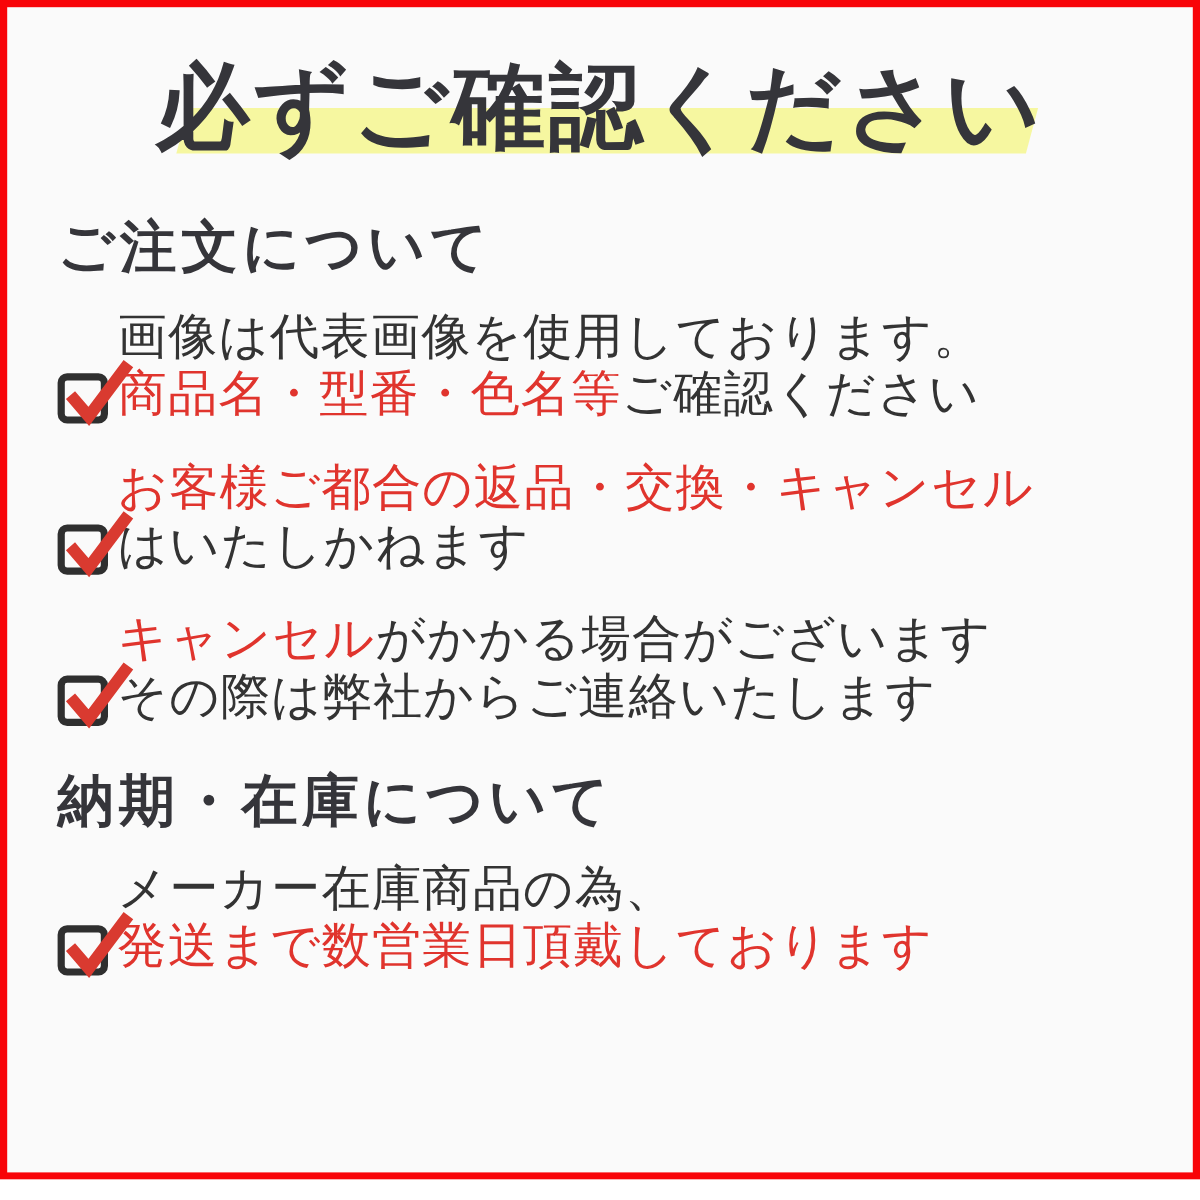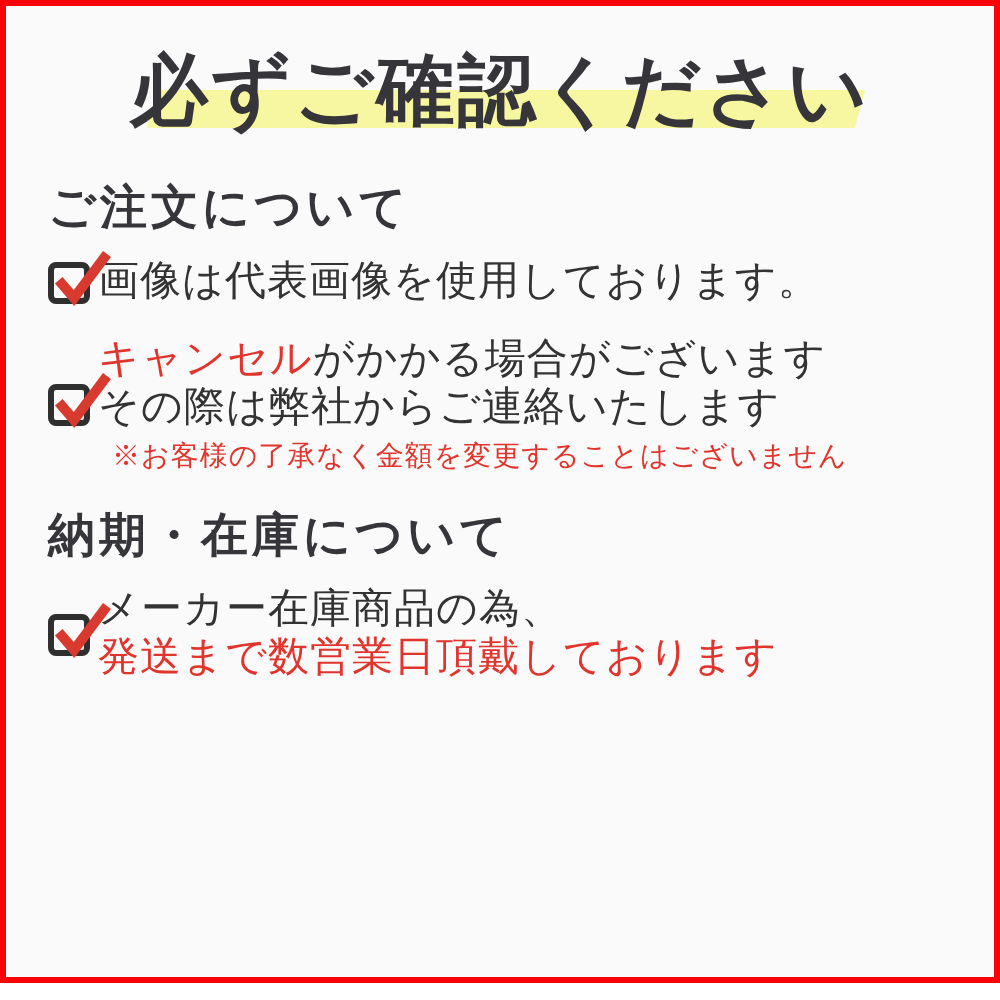--- a/index.html
+++ b/index.html
@@ -51,21 +51,21 @@
   .section-heading{
     margin:34px 0 20px 0;
     font-size:47px;
     line-height:1.25;
     letter-spacing:4px;
     font-weight:600;
     color:var(--heading-ink);
   }
   .row{
     display:flex;
-    align-items:center;
+    align-items:flex-end;
     margin:0 0 30px 0;
   }
   .checkbox{
     box-sizing:border-box;
     flex:0 0 auto;
     width:42px;height:42px;
     border:6px solid var(--box-ink);
     border-radius:8px;
     margin:4px 8px 0 0;
     position:relative;
@@ -107,32 +107,43 @@
   <main class="sections" id="sections">
       <h2 class="section-heading">ご注文について</h2>
       <div class="row">
         <span class="checkbox">
           <svg viewBox="0 0 56 56">
             <polyline points="10,32 22,46 52,6" fill="none" stroke="var(--check-red)" stroke-width="10" stroke-linecap="square"></polyline>
           </svg>
         </span>
         <div class="lines">
           <p class="line"><span class="seg">画像は代表画像を使用しております。</span></p>
+          <p class="line"><span class="seg red">商品名・型番・色名等</span><span class="seg">ご確認ください</span></p>
+        </div>
+      </div>
+      <div class="row">
+        <span class="checkbox">
+          <svg viewBox="0 0 56 56">
+            <polyline points="10,32 22,46 52,6" fill="none" stroke="var(--check-red)" stroke-width="10" stroke-linecap="square"></polyline>
+          </svg>
+        </span>
+        <div class="lines">
+          <p class="line"><span class="seg red">お客様ご都合の返品・交換・キャンセル</span></p>
+          <p class="line"><span class="seg">はいたしかねます</span></p>
         </div>
       </div>
       <div class="row">
         <span class="checkbox">
           <svg viewBox="0 0 56 56">
             <polyline points="10,32 22,46 52,6" fill="none" stroke="var(--check-red)" stroke-width="10" stroke-linecap="square"></polyline>
           </svg>
         </span>
         <div class="lines">
           <p class="line"><span class="seg red">キャンセル</span><span class="seg">がかかる場合がございます</span></p>
           <p class="line"><span class="seg">その際は弊社からご連絡いたします</span></p>
-          <p class="note">※お客様の了承なく金額を変更することはございません</p>
         </div>
       </div>
       <h2 class="section-heading">納期・在庫について</h2>
       <div class="row">
         <span class="checkbox">
           <svg viewBox="0 0 56 56">
             <polyline points="10,32 22,46 52,6" fill="none" stroke="var(--check-red)" stroke-width="10" stroke-linecap="square"></polyline>
           </svg>
         </span>
         <div class="lines">

